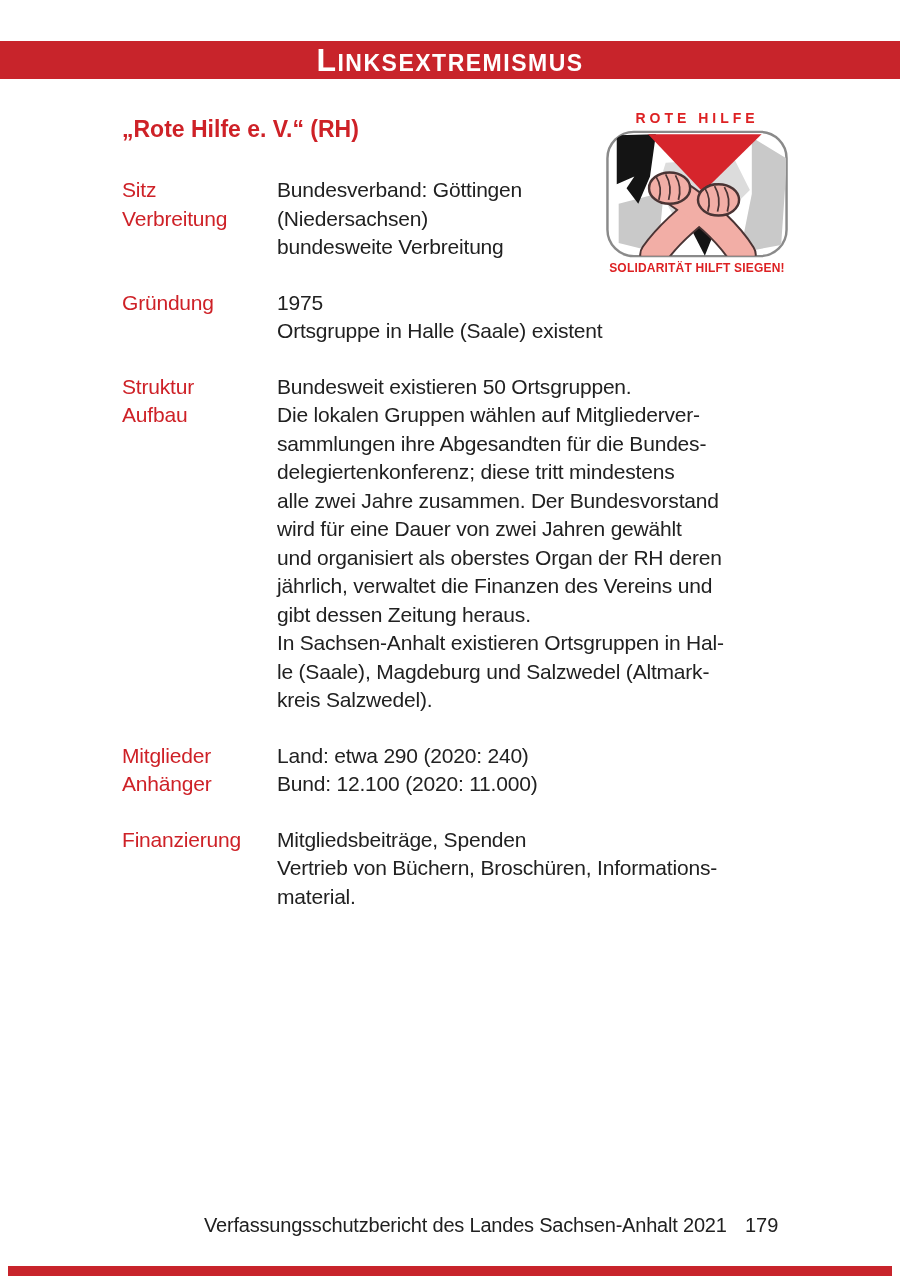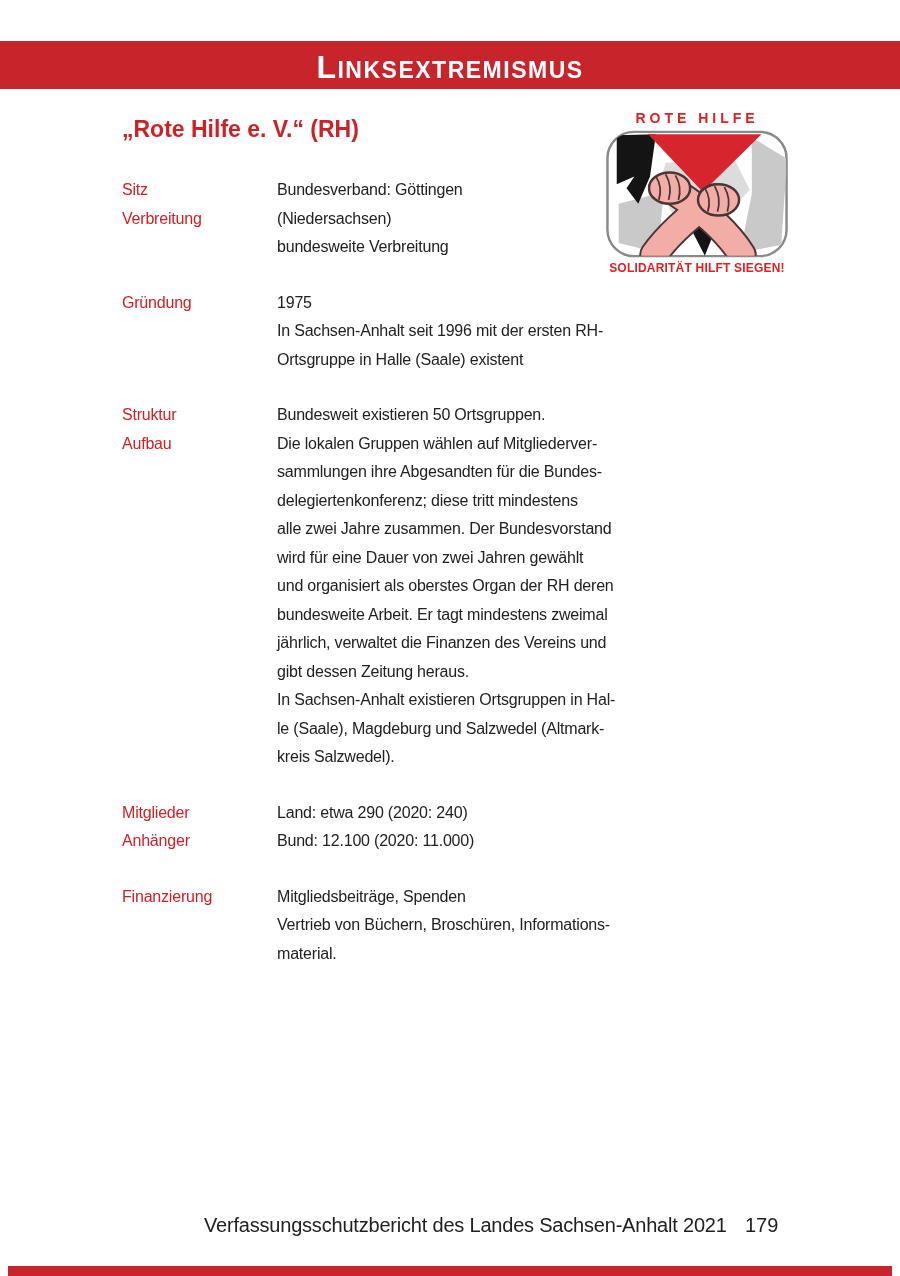--- a/index.html
+++ b/index.html
@@ -8,22 +8,22 @@
     --ink:#212121;
     --logo-red:#dd2123;
   }
   html,body{margin:0;padding:0;}
   body{
     width:900px;height:1276px;position:relative;background:#ffffff;
     font-family:"Liberation Sans", sans-serif;color:var(--ink);overflow:hidden;
   }
   
   .top-bar{
-    position:absolute;top:41px;left:0;width:900px;height:48px;
-    background:var(--bar);display:flex;align-items:flex-end;justify-content:center;
+    position:absolute;top:41px;left:0;width:900px;height:38px;
+    background:var(--bar);display:flex;align-items:flex-start;justify-content:center;
   }
   .top-bar h1{
     margin:0;color:#ffffff;font-weight:600;font-size:23px;line-height:38px;
     letter-spacing:1.5px;text-transform:uppercase;
   }
   .top-bar h1::first-letter{font-size:32px;}
   
   .page-title{
     position:absolute;left:122px;top:116px;
     color:var(--red);font-size:23px;font-weight:bold;
@@ -35,21 +35,21 @@
     white-space:nowrap;margin-bottom:2px;
   }
   .logo-bottom{
     color:var(--logo-red);font-weight:bold;font-size:12px;letter-spacing:0.2px;
     white-space:nowrap;margin-top:1px;
   }
   
   .content{position:absolute;left:122px;top:176px;width:700px;}
   .row{display:flex;margin-bottom:27px;}
   .labels{flex:0 0 155px;color:var(--red);}
-  .line{font-size:16px;line-height:28.5px;letter-spacing:-0.2px;white-space:nowrap;}
+  .line{font-size:21px;line-height:28.5px;letter-spacing:-0.2px;white-space:nowrap;}
   
   .footer{position:absolute;top:1214px;left:0;width:896px;height:26px;font-size:20px;}
   .footer-text{position:absolute;left:204px;letter-spacing:-0.2px;}
   .footer-page{position:absolute;left:745px;}
   .bottom-bar{position:absolute;bottom:0;left:8px;width:884px;height:10px;background:var(--bar);}
 </style>
 </head>
 <body>
 
 <div>
@@ -109,39 +109,37 @@
         <div class="line">bundesweite Verbreitung</div>
       </div>
     </div>
 
     <div class="row">
       <div class="labels">
         <div class="line">Gründung</div>
       </div>
       <div class="body">
         <div class="line">1975</div>
-        <div class="line">In Sachsen-Anhalt seit 1996 mit der ersten RH-</div>
         <div class="line">Ortsgruppe in Halle (Saale) existent</div>
       </div>
     </div>
 
     <div class="row">
       <div class="labels">
         <div class="line">Struktur</div>
         <div class="line">Aufbau</div>
       </div>
       <div class="body">
         <div class="line">Bundesweit existieren 50 Ortsgruppen.</div>
         <div class="line">Die lokalen Gruppen wählen auf Mitgliederver-</div>
         <div class="line">sammlungen ihre Abgesandten für die Bundes-</div>
         <div class="line">delegiertenkonferenz; diese tritt mindestens</div>
         <div class="line">alle zwei Jahre zusammen. Der Bundesvorstand</div>
         <div class="line">wird für eine Dauer von zwei Jahren gewählt</div>
         <div class="line">und organisiert als oberstes Organ der RH deren</div>
-        <div class="line">bundesweite Arbeit. Er tagt mindestens zweimal</div>
         <div class="line">jährlich, verwaltet die Finanzen des Vereins und</div>
         <div class="line">gibt dessen Zeitung heraus.</div>
         <div class="line">In Sachsen-Anhalt existieren Ortsgruppen in Hal-</div>
         <div class="line">le (Saale), Magdeburg und Salzwedel (Altmark-</div>
         <div class="line">kreis Salzwedel).</div>
       </div>
     </div>
 
     <div class="row">
       <div class="labels">

